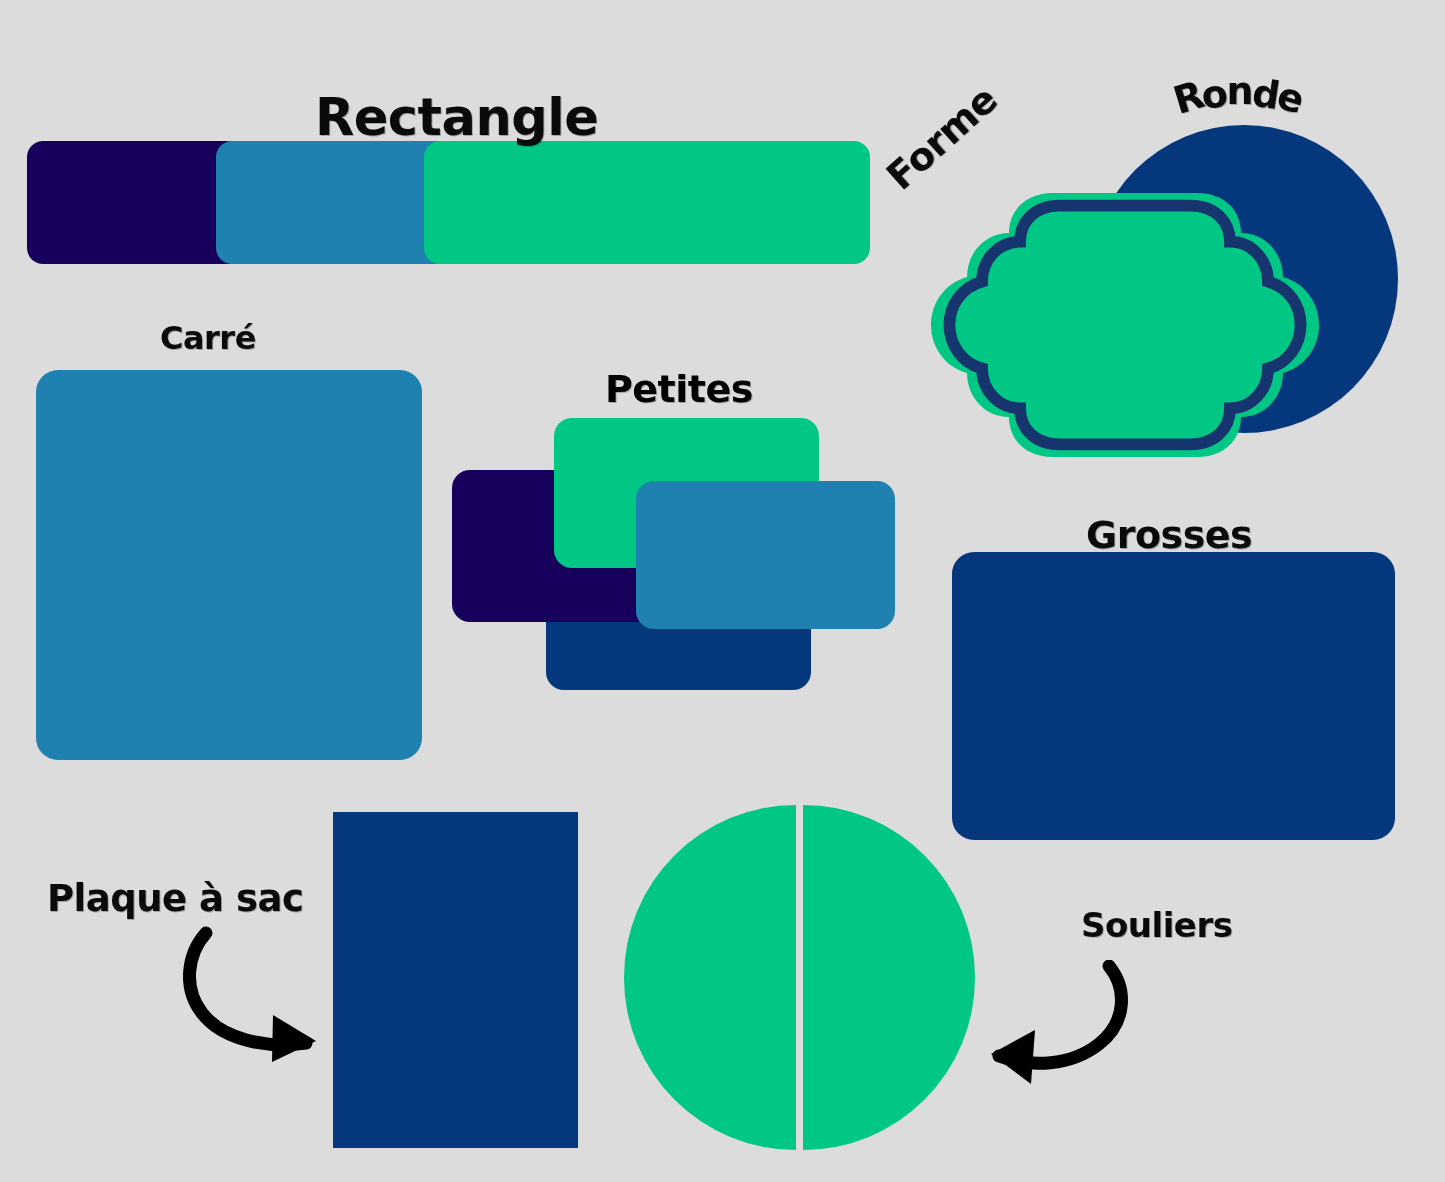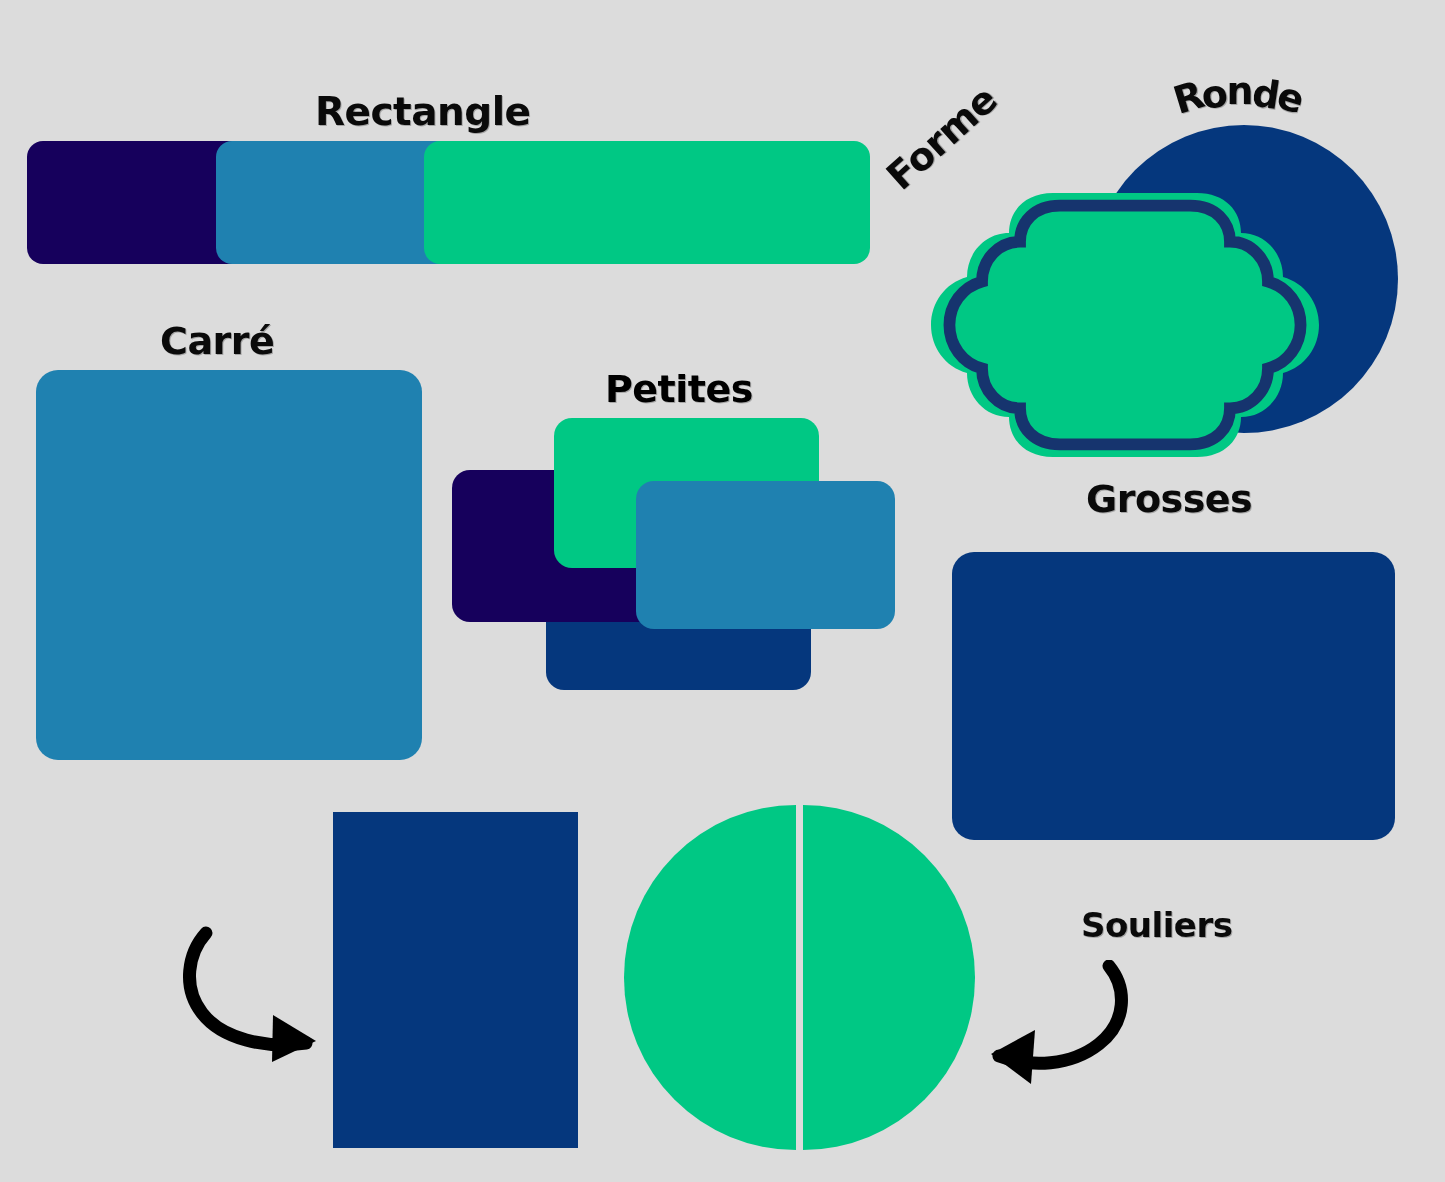--- a/index.html
+++ b/index.html
@@ -28,24 +28,24 @@
     color: #0a0a0a;
     font-family: "DejaVu Sans", sans-serif;
     font-weight: bold;
     letter-spacing: -0.5px;
     white-space: nowrap;
     line-height: 1;
     text-shadow: 1px 1px 0 rgba(0,0,0,0.25);
     user-select: none;
   }
 
-  #lbl-rectangle { left: 315px; top: 92px;  font-size: 39px; }
-  #lbl-carre     { left: 160px; top: 322px; font-size: 38px; }
+  #lbl-rectangle { left: 315px; top: 92px;  font-size: 51px; }
+  #lbl-carre     { left: 160px; top: 322px; font-size: 32px; }
   #lbl-petites   { left: 605px; top: 370px; font-size: 38px; }
-  #lbl-grosses   { left: 1086px; top: 480px; font-size: 38px; }
+  #lbl-grosses   { left: 1086px; top: 516px; font-size: 38px; }
   #lbl-forme     { left: 880px; top: 168px; font-size: 38px;
                    transform: rotate(-42deg); transform-origin: left top; }
   #lbl-plaque    { left: 47px;  top: 880px; font-size: 37px; }
   #lbl-souliers  { left: 1081px; top: 908px; font-size: 34px; }
 
   
   #lbl-ronde {
     left: 1172px; top: 72px;
     font-size: 38px;
     display: flex;
@@ -181,20 +181,21 @@
   <div class="shape" id="petite-darkblue-ext" style="background: rgb(5, 55, 125);"></div>
   <div class="shape" id="petite-navy" style="background: rgb(22, 0, 92);"></div>
   <div class="shape" id="petite-green" style="background: rgb(0, 200, 132);"></div>
   <div class="shape" id="petite-blue" style="background: rgb(31, 129, 176);"></div>
   <div class="label" id="lbl-petites" style="color: #000000;">Petites</div>
 
   <div class="shape" id="grosses-rect" style="background: rgb(5, 55, 125);"></div>
   <div class="label" id="lbl-grosses" style="color: rgb(10, 10, 10);">Grosses</div>
 
   <div class="shape" id="plaque-rect" style="background: rgb(5, 55, 125);"></div>
+  <div class="label" id="lbl-plaque" style="color: rgb(10, 10, 10);">Plaque à sac</div>
   <div class="shape" id="arrow-plaque">
     <svg width="230" height="145" viewBox="0 0 230 145" xmlns="http://www.w3.org/2000/svg">
       <path d="M 96 8 C 78 28 72 62 92 88 C 112 114 155 124 196 118" fill="none" stroke="#000000" stroke-width="13" stroke-linecap="round"></path>
       <path d="M 163 90 L 206 116 L 162 137 Z" fill="#000000"></path>
     </svg>
   </div>
 
   <div class="shape" id="soulier-left" style="background: rgb(0, 200, 132);"></div>
   <div class="shape" id="soulier-right" style="background: rgb(0, 200, 132);"></div>
   <div class="label" id="lbl-souliers" style="color: rgb(10, 10, 10);">Souliers</div>

